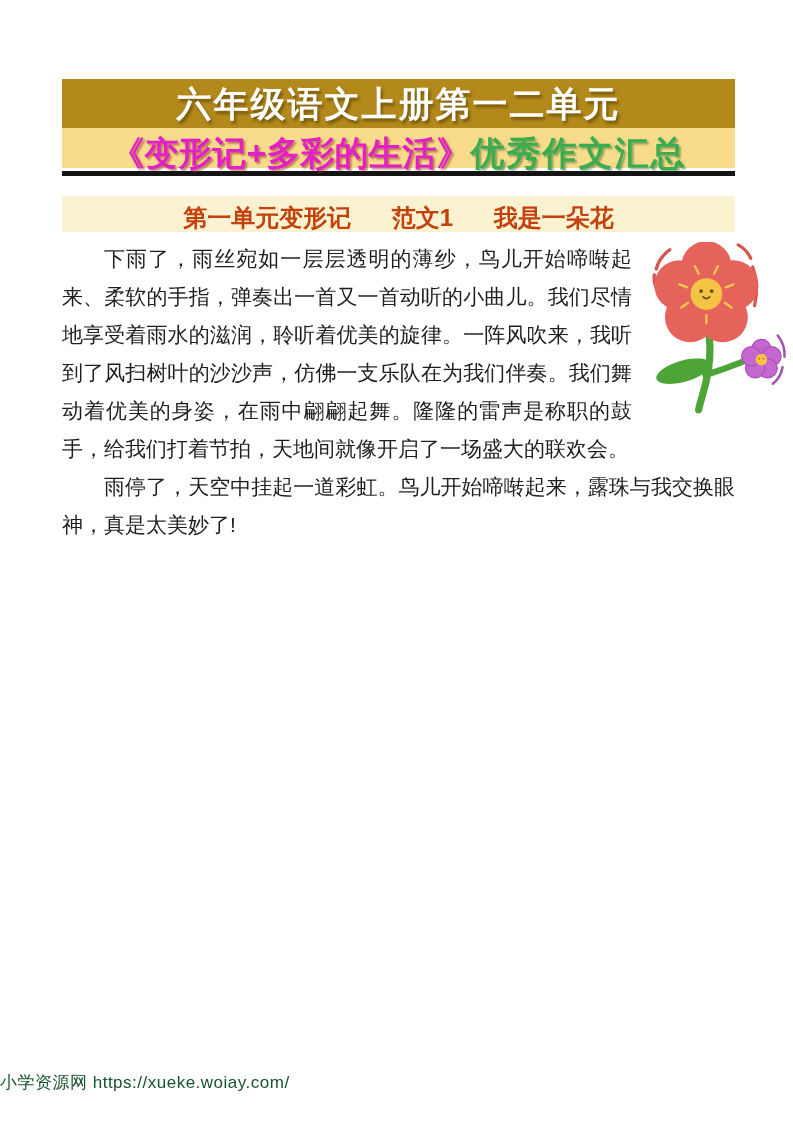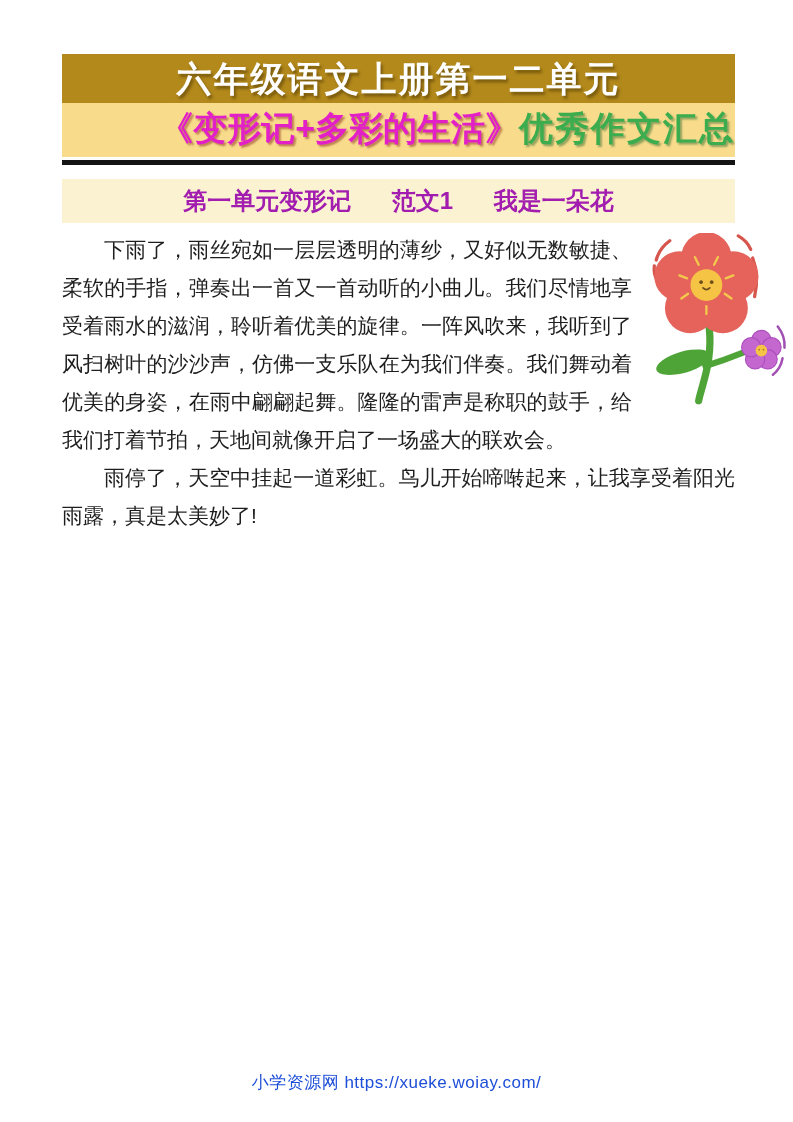--- a/index.html
+++ b/index.html
@@ -9,63 +9,63 @@
     font-family: "Liberation Sans", sans-serif;
     position: relative;
     overflow: hidden;
   }
   .page {
     position: relative;
     width: 793px; height: 1122px;
     background: #ffffff;
   }
   .sheet {
-    padding: 54px 58px 0 62px;
+    padding: 79px 58px 0 62px;
   }
   
   .banner1 {
     height: 49px;
     background: #b3891b;
     color: #ffffff;
     font-size: 35px;
     font-weight: bold;
     text-align: center;
     line-height: 49px;
     letter-spacing: 2px;
     text-shadow: 2px 3px 3px rgba(70, 50, 0, 0.55);
   }
   .banner2 {
-    height: 54px;
+    height: 40px;
     background: #f8dc8c;
     font-size: 34px;
     font-weight: bold;
-    text-align: right;
+    text-align: center;
     line-height: 50px;
     white-space: nowrap;
   }
   .banner2 .magenta {
     color: #e320c8;
     text-shadow: 2px 2px 2px rgba(140, 50, 30, 0.55);
   }
   .banner2 .green {
     color: #3cad4e;
     letter-spacing: 2px;
     text-shadow: 2px 2px 2px rgba(25, 90, 35, 0.45);
   }
   .double-rule {
     margin-top: 3px;
     height: 3px;
     border-top: 2px solid #141414;
     border-bottom: 3px solid #141414;
   }
   .banner3 {
-    margin-top: 14px;
-    height: 44px;
+    margin-top: 20px;
+    height: 36px;
     background: #fbf2d1;
-    color: #a21caf;
+    color: #c2410c;
     font-size: 24px;
     font-weight: bold;
     text-align: center;
     line-height: 44px;
   }
   .banner3 span + span { margin-left: 34px; }
   
   .essay {
     margin-top: 8px;
     font-size: 21px;
@@ -78,23 +78,22 @@
     float: right;
     width: 150px;
     height: 188px;
     margin: 2px -57px 4px 10px;
   }
   
   .footer {
     position: absolute;
     left: 0; right: 0;
     bottom: 28px;
-    text-align: center;
     font-size: 17px;
-    color: #1d4ed8;
+    color: #14532d;
     letter-spacing: 0.5px;
   }
 </style>
 </head>
 <body>
 
 <div class="page">
   <div class="sheet">
 
     <header>
@@ -170,19 +169,19 @@
               <circle cx="114.5" cy="131" r="10"></circle>
               <circle cx="110.5" cy="118.6" r="10"></circle>
             </g>
             <circle cx="121" cy="122" r="6" fill="#f6c445"></circle>
             <circle cx="118.8" cy="121" r="0.9" fill="#b5731f"></circle>
             <circle cx="123.2" cy="121" r="0.9" fill="#b5731f"></circle>
           </g>
         </svg>
       </div>
 
-      <p>下雨了，雨丝宛如一层层透明的薄纱，又好似无数敏捷、柔软的手指，弹奏出一首又一首动听的小曲儿。我们尽情地享受着雨水的滋润，聆听着优美的旋律。一阵风吹来，我听到了风扫树叶的沙沙声，仿佛一支乐队在为我们伴奏。我们舞动着优美的身姿，在雨中翩翩起舞。隆隆的雷声是称职的鼓手，给我们打着节拍，天地间就像开启了一场盛大的联欢会。</p>
-      <p>雨停了，天空中挂起一道彩虹。鸟儿开始啼啭起来，让我享受着阳光雨露，真是太美妙了!</p>
+      <p>下雨了，雨丝宛如一层层透明的薄纱，鸟儿开始啼啭起来、柔软的手指，弹奏出一首又一首动听的小曲儿。我们尽情地享受着雨水的滋润，聆听着优美的旋律。一阵风吹来，我听到了风扫树叶的沙沙声，仿佛一支乐队在为我们伴奏。我们舞动着优美的身姿，在雨中翩翩起舞。隆隆的雷声是称职的鼓手，给我们打着节拍，天地间就像开启了一场盛大的联欢会。</p>
+      <p>雨停了，天空中挂起一道彩虹。鸟儿开始啼啭起来，露珠与我交换眼神，真是太美妙了!</p>
     </main>
   </div>
 
   <div class="footer">小学资源网 https://xueke.woiay.com/</div>
 </div>
 
 </body></html>

